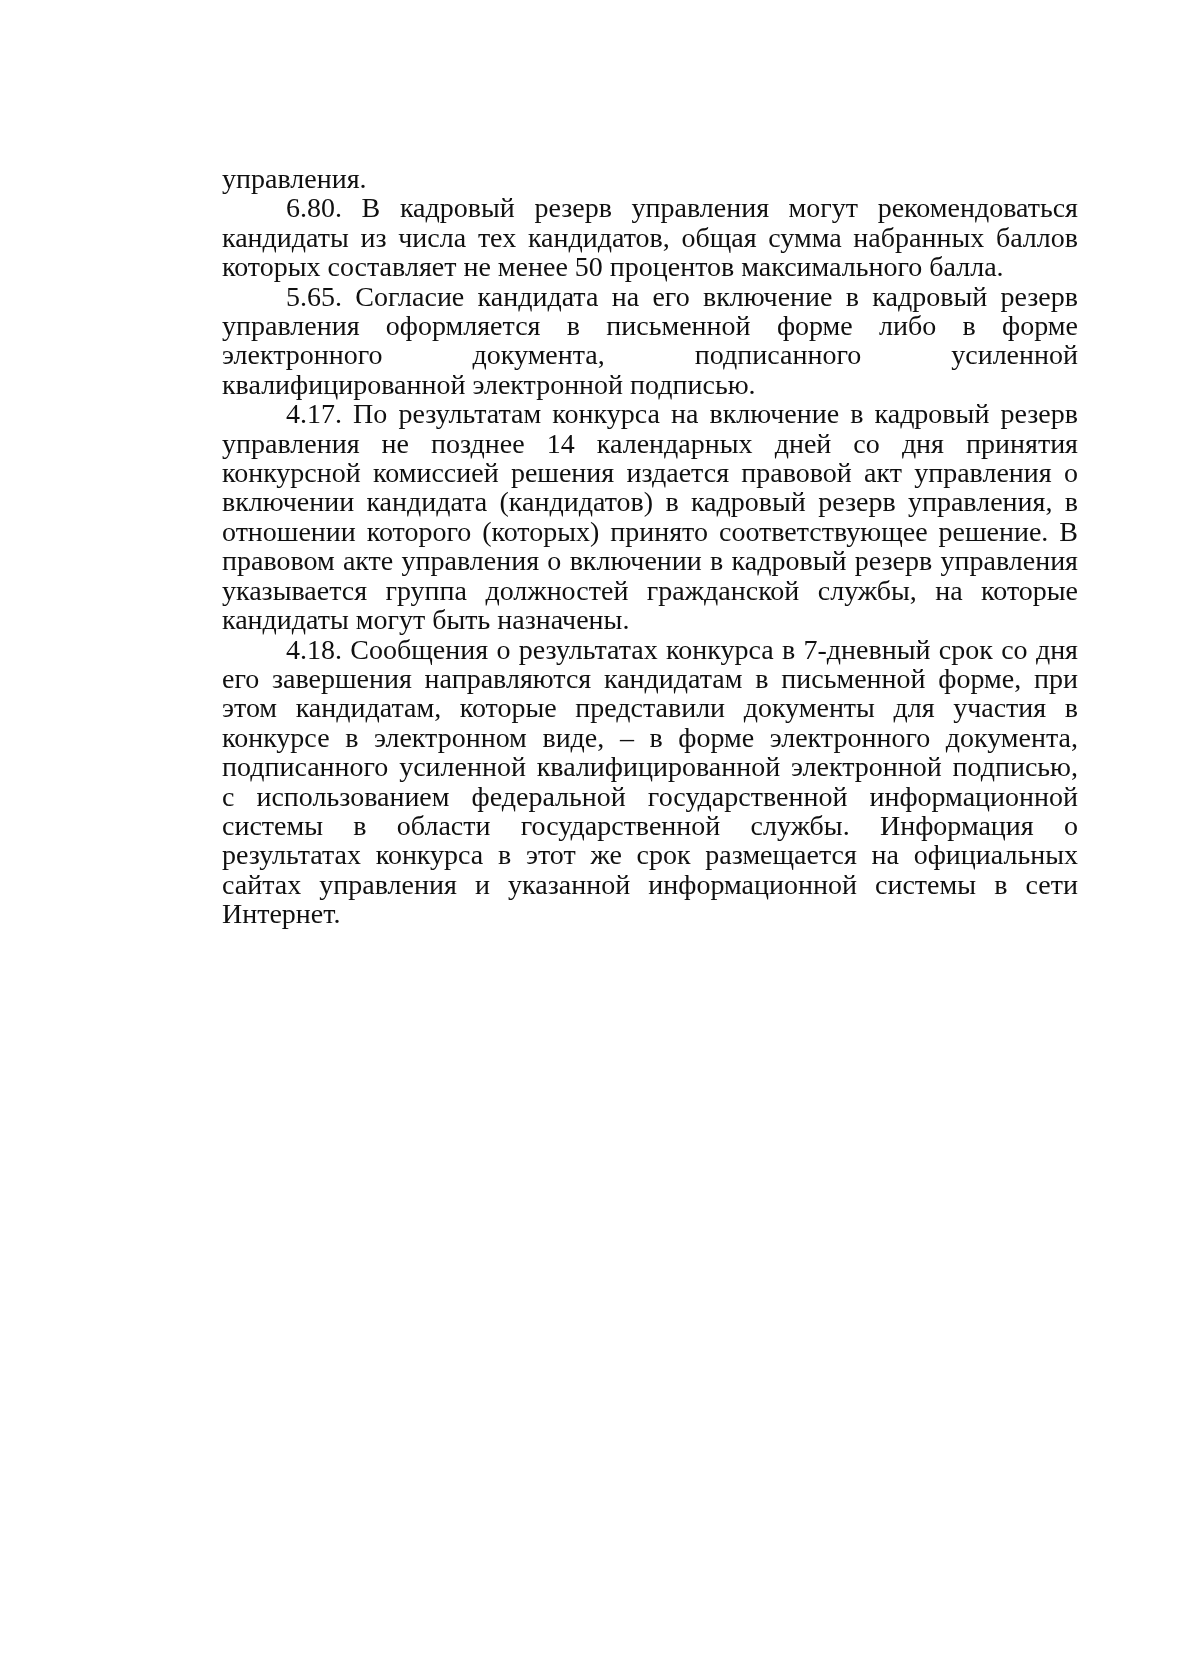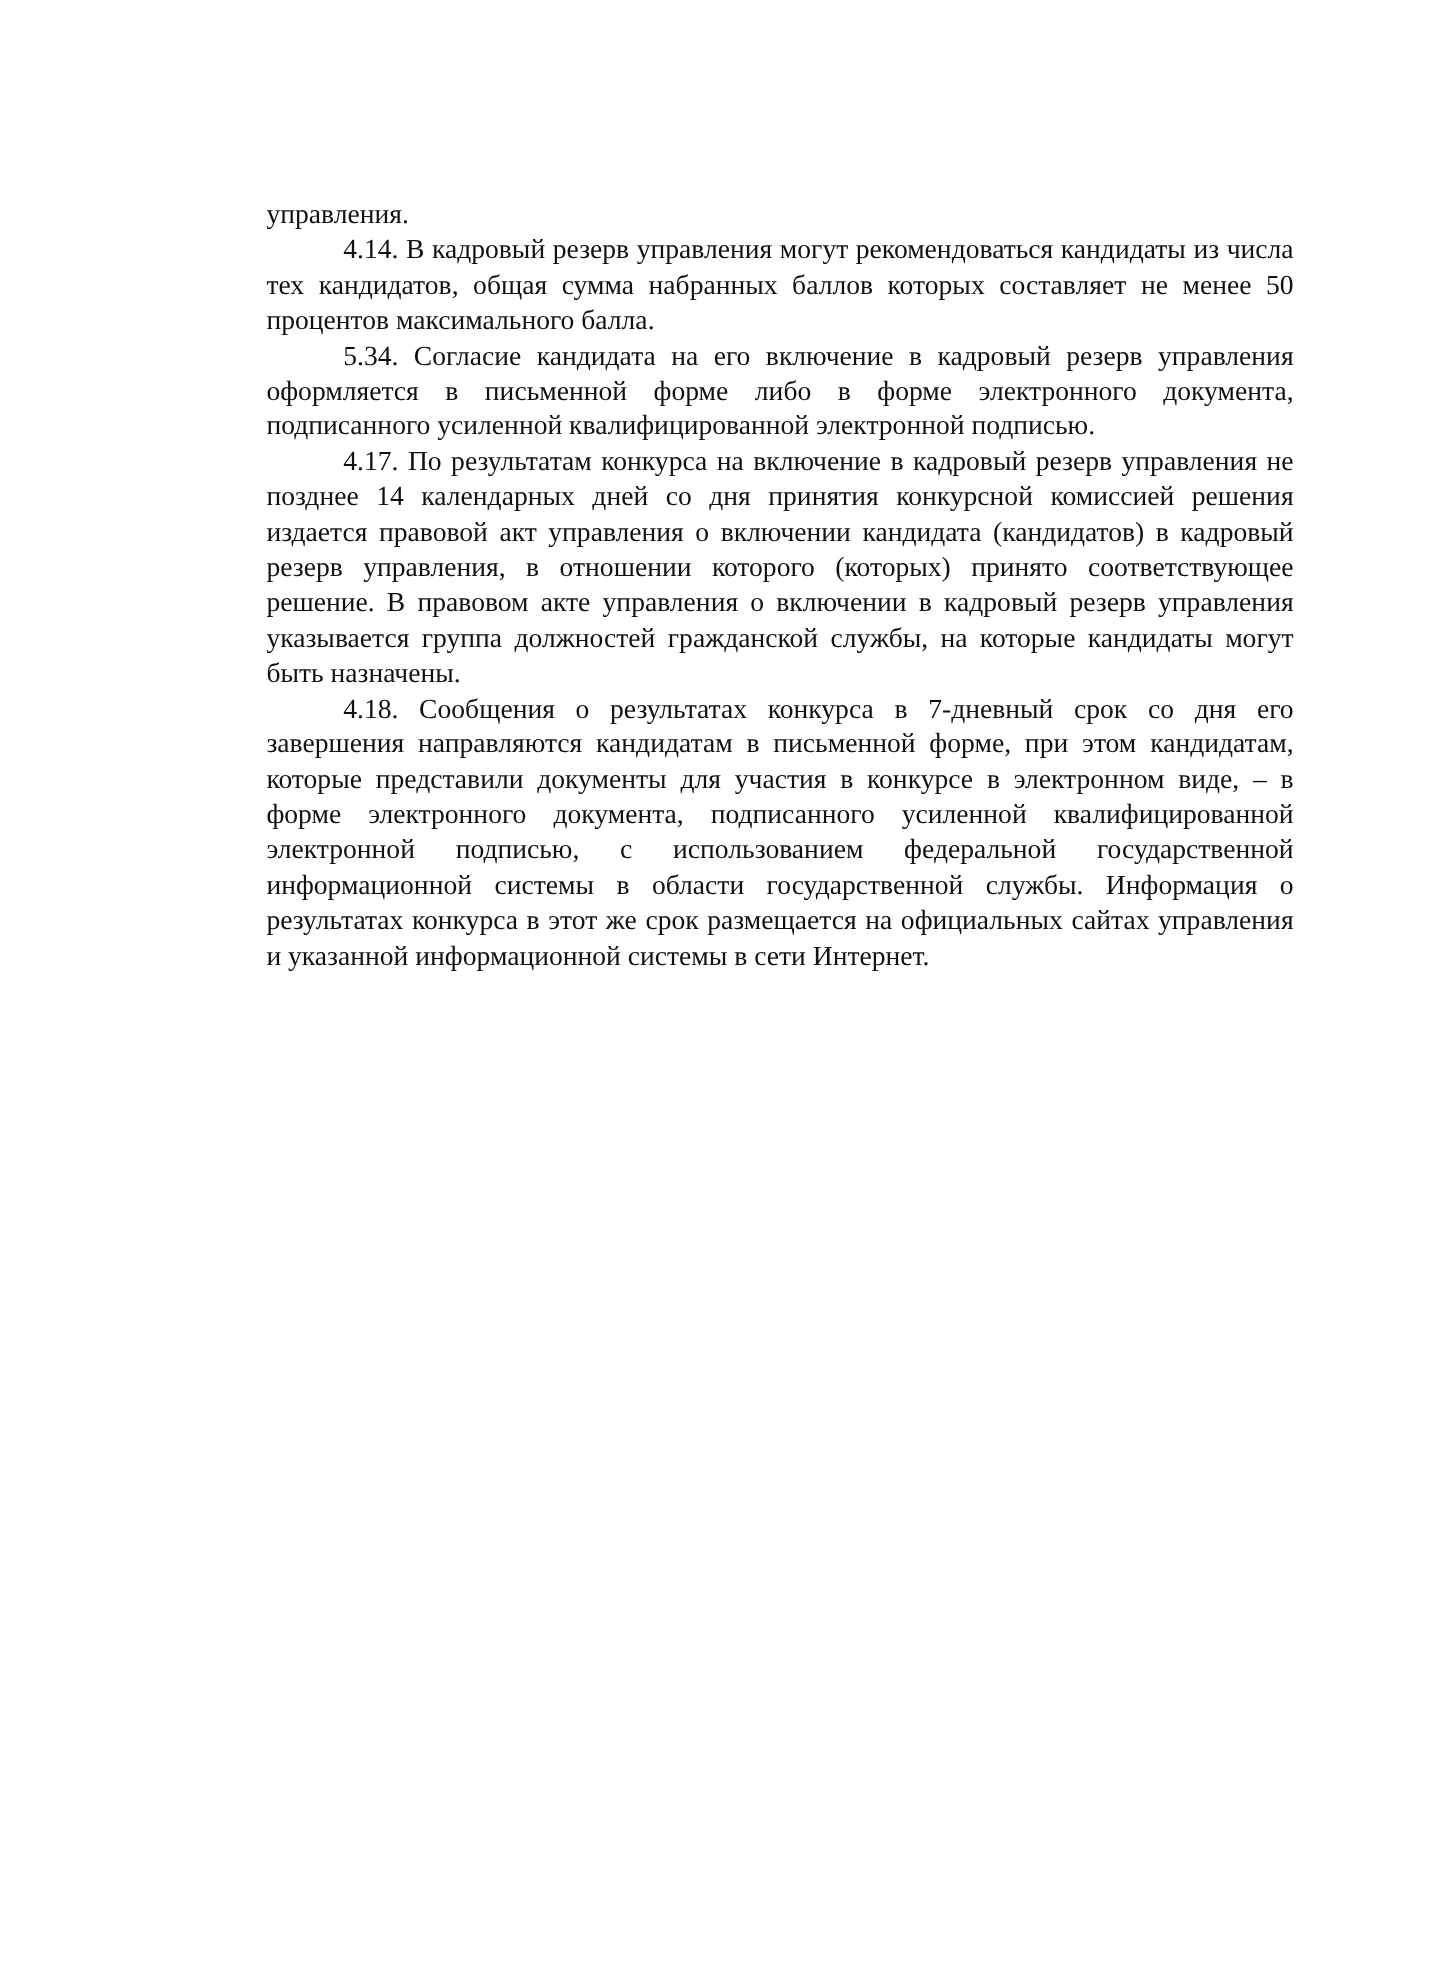--- a/index.html
+++ b/index.html
@@ -20,39 +20,39 @@
     width: 1200px;
     height: 1656px;
     background: #ffffff;
   }
   .text-block {
     position: absolute;
     left: 222px;
     top: 164px;
     width: 856px;
     font-family: "Liberation Serif", "DejaVu Serif", serif;
-    font-size: 23px;
+    font-size: 28px;
     line-height: 29.4px;
     color: #101010;
     text-align: justify;
     text-rendering: optimizeLegibility;
   }
   .text-block p {
     margin: 0;
     padding: 0;
     hyphens: none;
   }
   .text-block p.indent {
     text-indent: 64px;
   }
 </style>
 </head>
 <body>
 
 <div class="page">
   <div class="text-block">
     <p>управления.</p>
-    <p class="indent">4.14. В кадровый резерв управления могут рекомендоваться кандидаты из числа тех кандидатов, общая сумма набранных баллов которых составляет не менее 50 процентов максимального балла.</p>
-    <p class="indent">5.34. Согласие кандидата на его включение в кадровый резерв управления оформляется в письменной форме либо в форме электронного документа, подписанного усиленной квалифицированной электронной подписью.</p>
+    <p class="indent">6.80. В кадровый резерв управления могут рекомендоваться кандидаты из числа тех кандидатов, общая сумма набранных баллов которых составляет не менее 50 процентов максимального балла.</p>
+    <p class="indent">5.65. Согласие кандидата на его включение в кадровый резерв управления оформляется в письменной форме либо в форме электронного документа, подписанного усиленной квалифицированной электронной подписью.</p>
     <p class="indent">4.17. По результатам конкурса на включение в кадровый резерв управления не позднее 14 календарных дней со дня принятия конкурсной комиссией решения издается правовой акт управления о включении кандидата (кандидатов) в кадровый резерв управления, в отношении которого (которых) принято соответствующее решение. В правовом акте управления о включении в кадровый резерв управления указывается группа должностей гражданской службы, на которые кандидаты могут быть назначены.</p>
     <p class="indent">4.18. Сообщения о результатах конкурса в 7-дневный срок со дня его завершения направляются кандидатам в письменной форме, при этом кандидатам, которые представили документы для участия в конкурсе в электронном виде, – в форме электронного документа, подписанного усиленной квалифицированной электронной подписью, с использованием федеральной государственной информационной системы в области государственной службы. Информация о результатах конкурса в этот же срок размещается на официальных сайтах управления и указанной информационной системы в сети Интернет.</p>
   </div>
 </div>
 
 </body></html>

